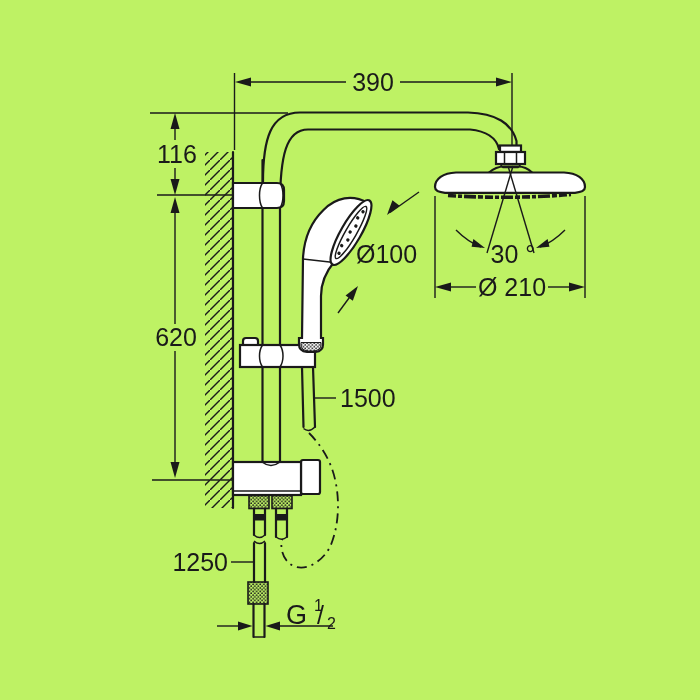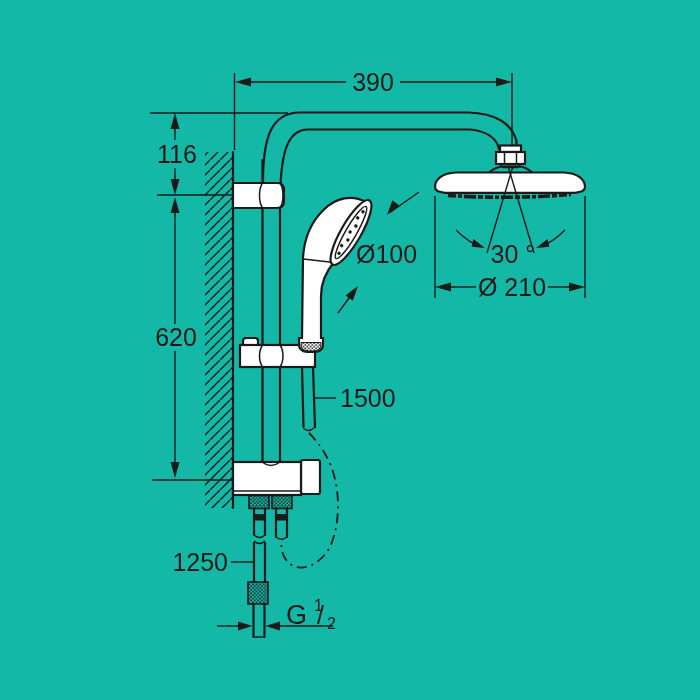--- a/index.html
+++ b/index.html
@@ -1,16 +1,16 @@
 <!DOCTYPE html>
 <html><head>
 <meta charset="utf-8">
 <style>
   html,body{margin:0;padding:0;background:#ffffff;width:700px;height:700px;overflow:hidden;}
-  #stage{position:relative;width:700px;height:700px;background:#14b8a6;}
+  #stage{position:relative;width:700px;height:700px;background:#bef264;}
   svg{position:absolute;left:0;top:0;}
   text{font-family:"Liberation Sans","DejaVu Sans",sans-serif;fill:#1a1a1a;}
   .dim-text{font-size:25px;}
   .outline{stroke:#1a1a1a;stroke-width:2.2;fill:none;stroke-linecap:round;}
   .outline-f{stroke:#1a1a1a;stroke-width:2.2;fill:#ffffff;}
   .thin{stroke:#1a1a1a;stroke-width:1.5;fill:none;}
   .dim{stroke:#1a1a1a;stroke-width:1.4;fill:none;}
   .arrow{fill:#1a1a1a;stroke:none;}
   .hidden-line{stroke:#1a1a1a;stroke-width:1.4;fill:none;stroke-dasharray:3 3;}
   .hose-dash{stroke:#1a1a1a;stroke-width:1.8;fill:none;stroke-dasharray:10 5 2 5;}

